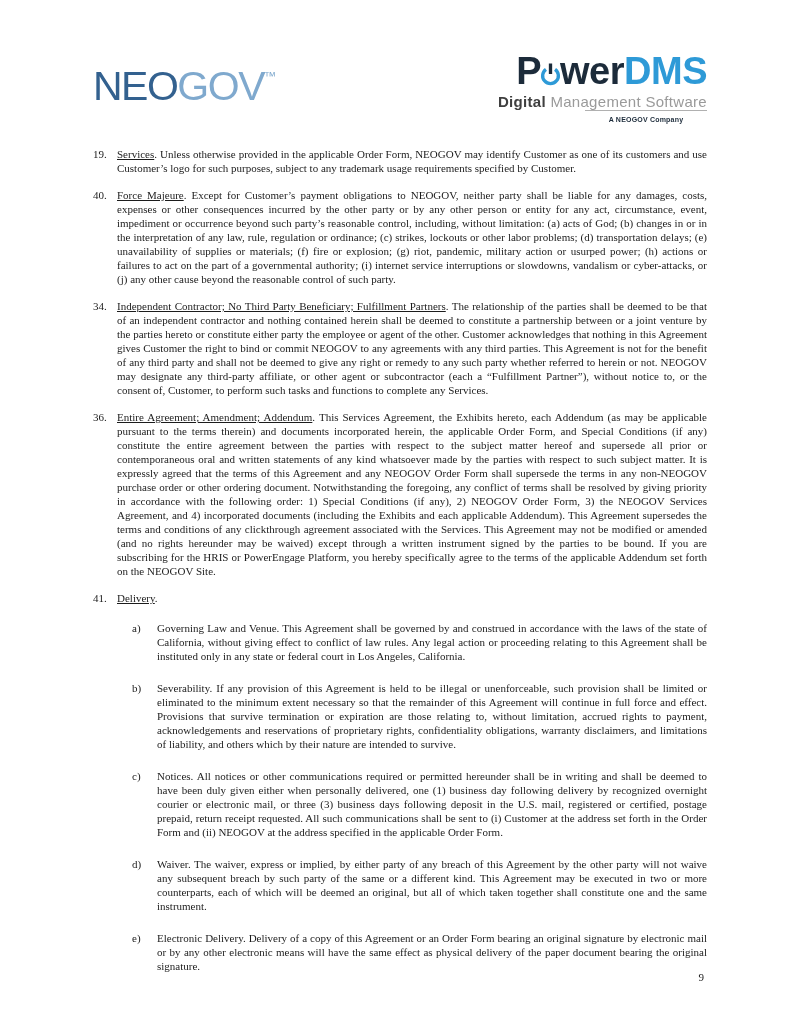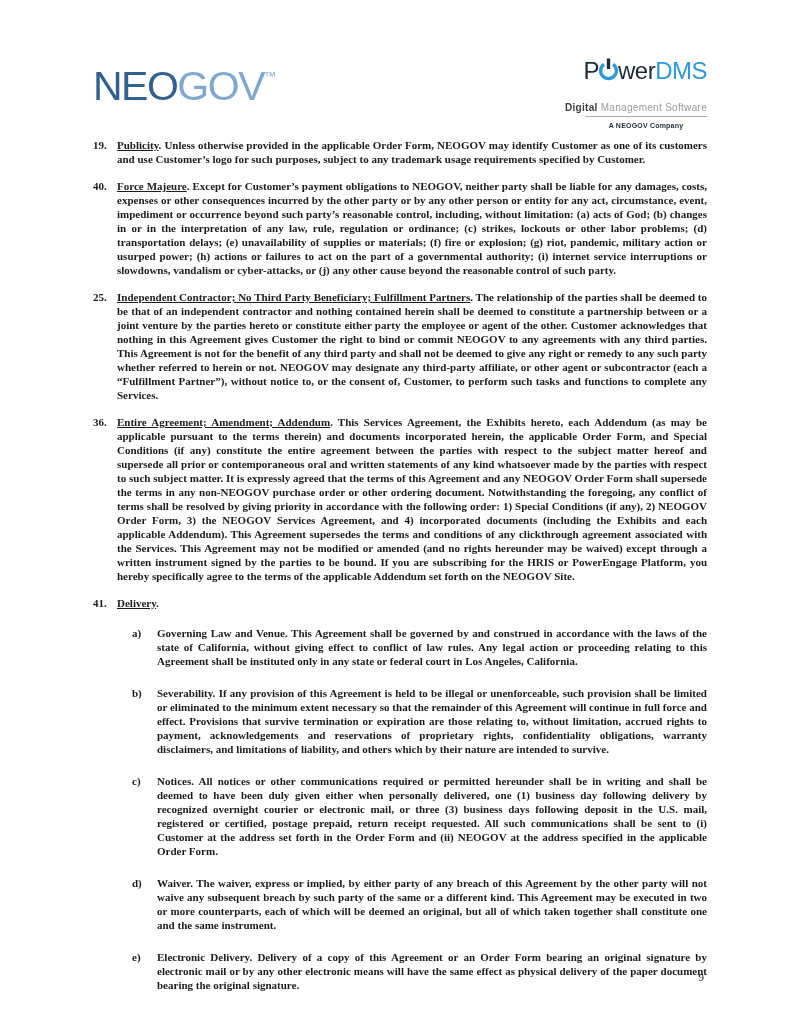--- a/index.html
+++ b/index.html
@@ -14,30 +14,30 @@
     box-sizing: border-box;
     padding: 54px 93px 1px 93px;
   }
   
   .header { display:flex; justify-content:space-between; align-items:flex-start; margin-bottom: 12px; height: 62px; }
   .neogov-logo { font-family:"Liberation Sans", sans-serif; font-weight:400; font-size:41px; letter-spacing:-1.5px; line-height:44px; white-space:nowrap; }
   .neogov-neo { color:#33618f; }
   .neogov-gov { color:#7fa9ce; }
   .neogov-tm { color:#7fa9ce; font-size:12px; letter-spacing:0; vertical-align: 20px; }
   .pdms { font-family:"Liberation Sans", sans-serif; display:flex; flex-direction:column; align-items:flex-end; margin-top:2px; }
-  .pdms-word { font-weight:400; font-size:24px; line-height:30px; letter-spacing:-0.5px; white-space:nowrap; }
+  .pdms-word { font-weight:700; font-size:38px; line-height:30px; letter-spacing:-0.5px; white-space:nowrap; }
   .pdms-dark { color:#1c2b3a; }
   .pdms-blue { color:#2e9ad7; }
   .power-icon { vertical-align:-2px; margin:0 -1px; }
-  .pdms-tagline { font-size:10px; line-height:13px; letter-spacing:0.3px; margin-top:15px; white-space:nowrap; }
+  .pdms-tagline { font-size:15px; line-height:13px; letter-spacing:0.3px; margin-top:9px; white-space:nowrap; }
   .tag-bold { color:#3f3f3f; font-weight:700; }
   .tag-rest { color:#9a9a9a; font-weight:400; }
   .pdms-company { margin-top:2px; border-top:1px solid #b0b0b0; padding-top:2px; width:122px; text-align:center; font-size:7px; font-weight:700; color:#1c2b3a; letter-spacing:0.2px; }
   
-  .content { margin-top: 22px; font-weight: bold; }
+  .content { margin-top: 31px; }
   .item { position:relative; padding-left:24px; margin-bottom:13px; text-align:justify; }
   .item-num { position:absolute; left:0; top:0; }
   .u { text-decoration: underline; }
   .sub { position:relative; margin:0 0 18px 15px; padding-left:25px; text-align:justify; }
   .sub-letter { position:absolute; left:0; top:0; }
   .subs { margin-top:16px; }
   .page-number { position:absolute; top:970px; right:96px; font-size:11px; color:#1c1c1c; }
 </style>
 </head>
 <body>
@@ -54,30 +54,30 @@
           </svg><span class="pdms-dark">wer</span><span class="pdms-blue">DMS</span></div>
       <div class="pdms-tagline"><span class="tag-bold">Digital</span> <span class="tag-rest">Management Software</span></div>
       <div class="pdms-company">A NEOGOV Company</div>
     </div>
   </div>
 
   <div class="content">
 
     <div class="item">
       <span class="item-num">19.</span>
-      <span class="u">Publicity</span><span>.</span> <span>Unless otherwise provided in the applicable Order Form, NEOGOV may identify Customer as one of its customers and use Customer’s logo for such purposes, subject to any trademark usage requirements specified by Customer.</span>
+      <span class="u">Services</span><span>.</span> <span>Unless otherwise provided in the applicable Order Form, NEOGOV may identify Customer as one of its customers and use Customer’s logo for such purposes, subject to any trademark usage requirements specified by Customer.</span>
     </div>
 
     <div class="item">
       <span class="item-num">40.</span>
       <span class="u">Force Majeure</span><span>.</span> <span>Except for Customer’s payment obligations to NEOGOV, neither party shall be liable for any damages, costs, expenses or other consequences incurred by the other party or by any other person or entity for any act, circumstance, event, impediment or occurrence beyond such party’s reasonable control, including, without limitation:  (a) acts of God; (b) changes in or in the interpretation of any law, rule, regulation or ordinance; (c) strikes, lockouts or other labor problems; (d) transportation delays; (e) unavailability of supplies or materials; (f) fire or explosion; (g) riot, pandemic, military action or usurped power; (h) actions or failures to act on the part of a governmental authority; (i) internet service interruptions or slowdowns, vandalism or cyber-attacks, or (j) any other cause beyond the reasonable control of such party.</span>
     </div>
 
     <div class="item">
-      <span class="item-num">25.</span>
+      <span class="item-num">34.</span>
       <span class="u">Independent Contractor; No Third Party Beneficiary; Fulfillment Partners</span><span>.</span> <span>The relationship of the parties shall be deemed to be that of an independent contractor and nothing contained herein shall be deemed to constitute a partnership between or a joint venture by the parties hereto or constitute either party the employee or agent of the other. Customer acknowledges that nothing in this Agreement gives Customer the right to bind or commit NEOGOV to any agreements with any third parties. This Agreement is not for the benefit of any third party and shall not be deemed to give any right or remedy to any such party whether referred to herein or not. NEOGOV may designate any third-party affiliate, or other agent or subcontractor (each a “Fulfillment Partner”), without notice to, or the consent of, Customer, to perform such tasks and functions to complete any Services.</span>
     </div>
 
     <div class="item">
       <span class="item-num">36.</span>
       <span class="u">Entire Agreement; Amendment; Addendum</span><span>.</span> <span>This Services Agreement, the Exhibits hereto, each Addendum (as may be applicable pursuant to the terms therein) and documents incorporated herein, the applicable Order Form, and Special Conditions (if any) constitute the entire agreement between the parties with respect to the subject matter hereof and supersede all prior or contemporaneous oral and written statements of any kind whatsoever made by the parties with respect to such subject matter. It is expressly agreed that the terms of this Agreement and any NEOGOV Order Form shall supersede the terms in any non-NEOGOV purchase order or other ordering document. Notwithstanding the foregoing, any conflict of terms shall be resolved by giving priority in accordance with the following order: 1) Special Conditions (if any), 2) NEOGOV Order Form, 3) the NEOGOV Services Agreement, and 4) incorporated documents (including the Exhibits and each applicable Addendum). This Agreement supersedes the terms and conditions of any clickthrough agreement associated with the Services. This Agreement may not be modified or amended (and no rights hereunder may be waived) except through a written instrument signed by the parties to be bound.  If you are subscribing for the HRIS or PowerEngage Platform, you hereby specifically agree to the terms of the applicable Addendum set forth on the NEOGOV Site.</span>
     </div>
 
     <div class="item">
       <span class="item-num">41.</span>

